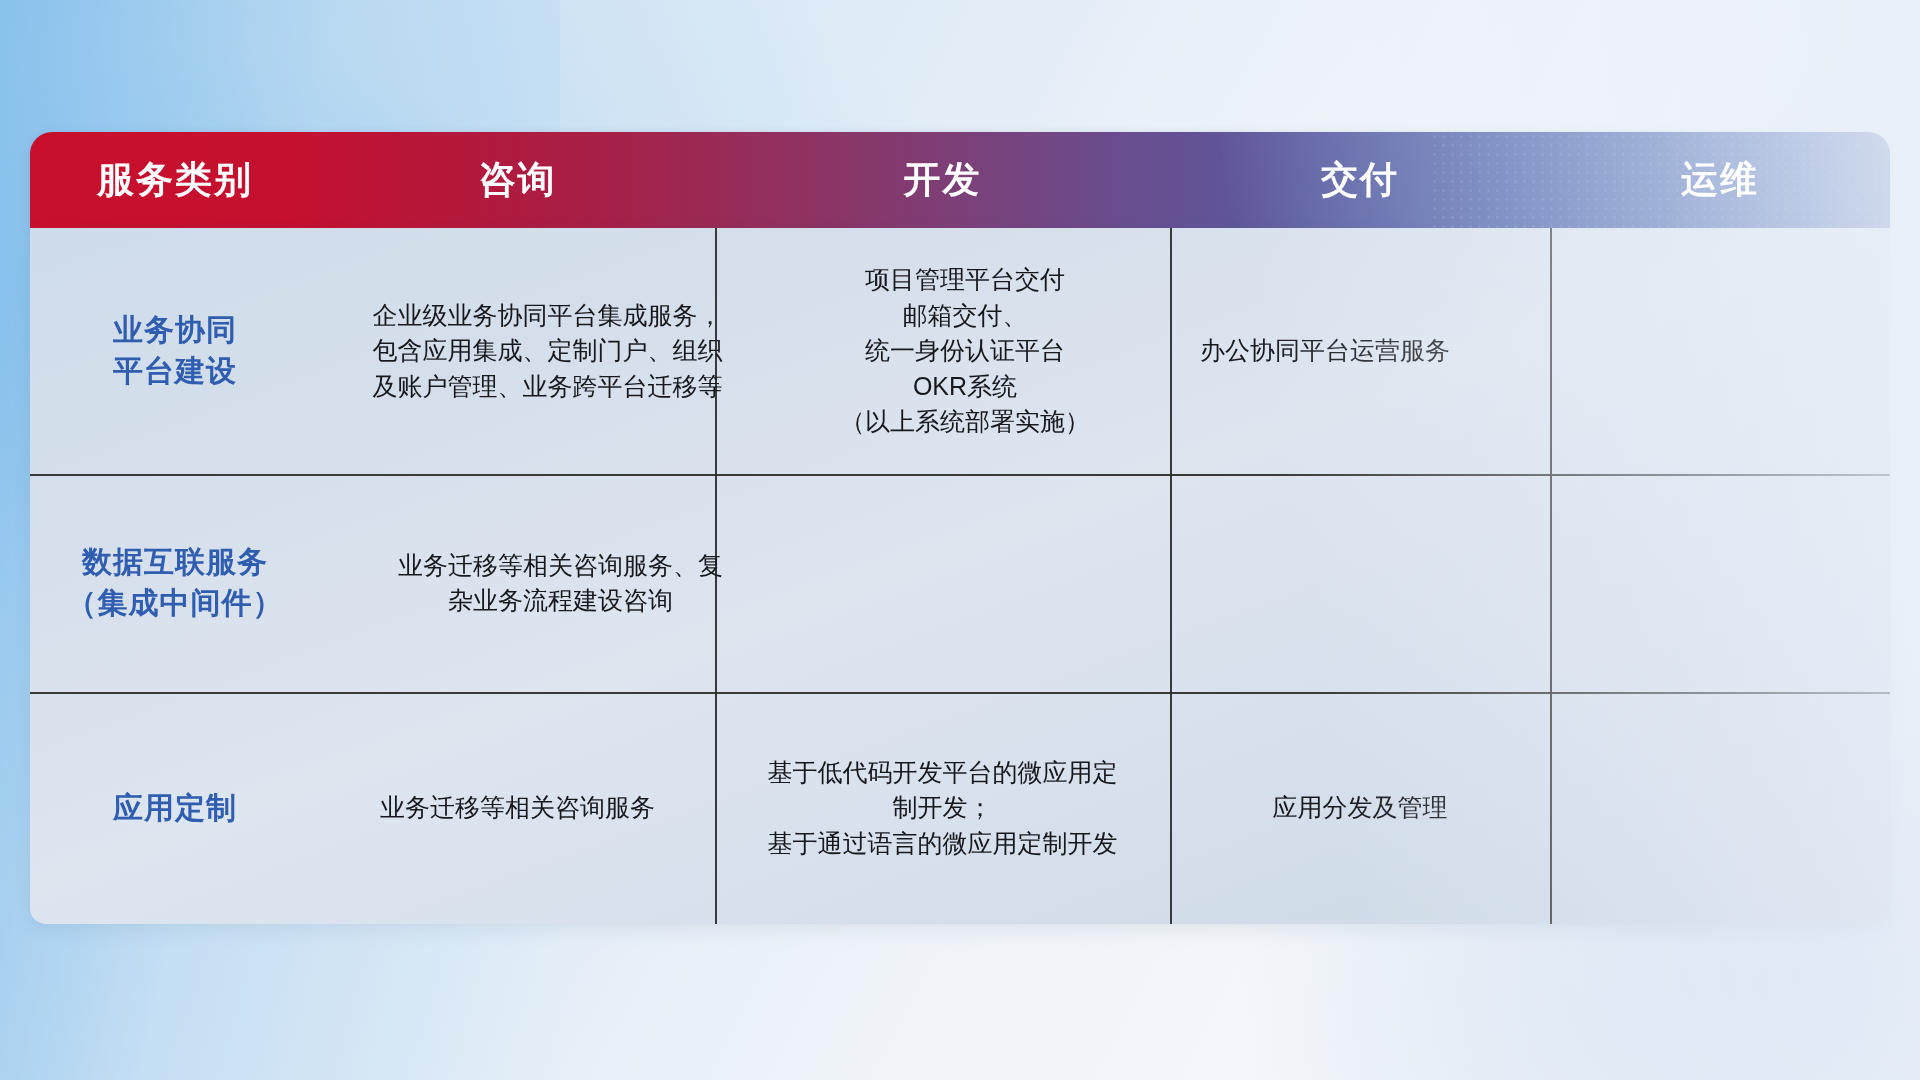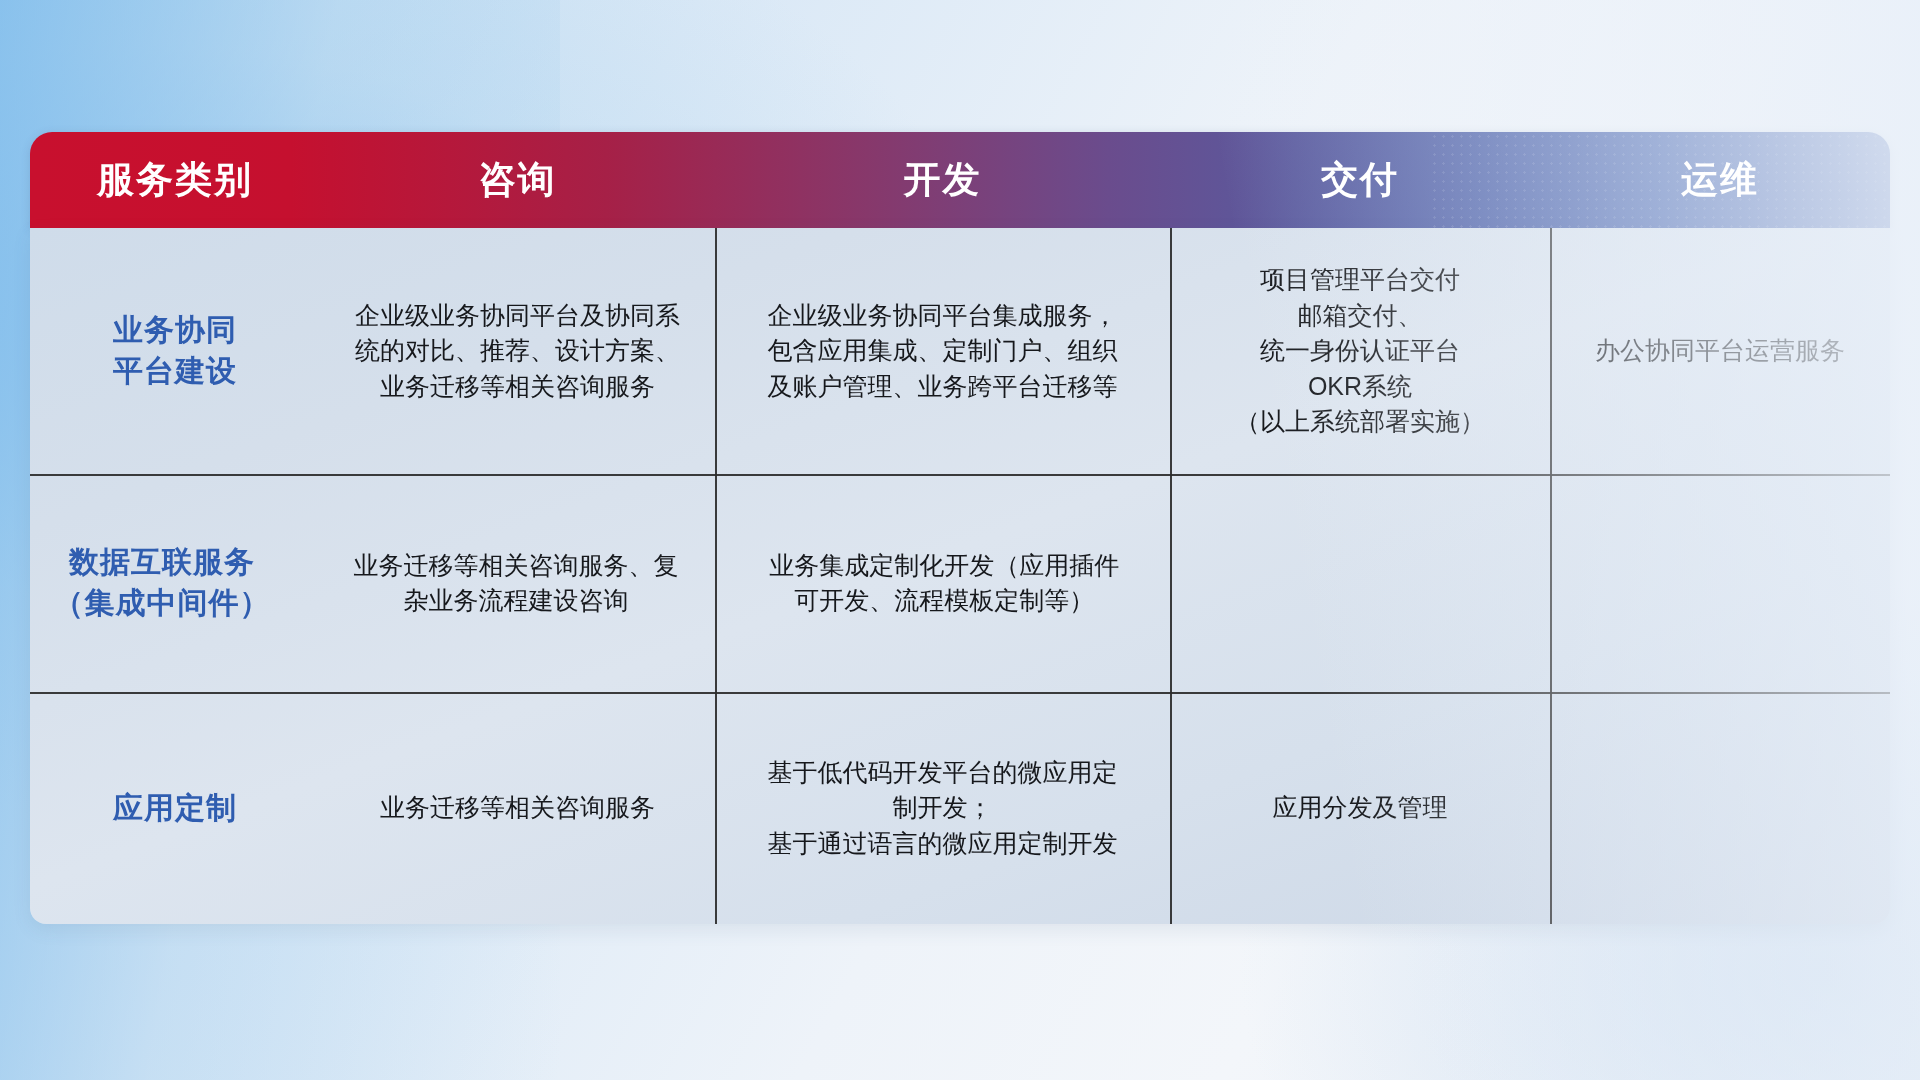--- a/index.html
+++ b/index.html
@@ -176,43 +176,38 @@
 
     <div class="table-body">
 
       <span class="vrule v1"></span>
       <span class="vrule v2"></span>
       <span class="vrule v3"></span>
 
       <div class="trow r1">
         <div class="td label c0">业务协同
 平台建设</div>
-        <div class="td c1">企业级业务协同平台及协同系
-统的对比、推荐、设计方案、
-业务迁移等相关咨询服务</div>
         <div class="td c2">企业级业务协同平台集成服务，
 包含应用集成、定制门户、组织
 及账户管理、业务跨平台迁移等</div>
         <div class="td c3">项目管理平台交付
 邮箱交付、
 统一身份认证平台
 OKR系统
 （以上系统部署实施）</div>
         <div class="td c4">办公协同平台运营服务</div>
       </div>
 
       <div class="row-sep" style="top:246px"></div>
 
       <div class="trow r2">
         <div class="td label c0">数据互联服务
 （集成中间件）</div>
         <div class="td c1">业务迁移等相关咨询服务、复
 杂业务流程建设咨询</div>
-        <div class="td c2">业务集成定制化开发（应用插件
-可开发、流程模板定制等）</div>
         <div class="td c3"></div>
         <div class="td c4"></div>
       </div>
 
       <div class="row-sep" style="top:464px"></div>
 
       <div class="trow r3">
         <div class="td label c0">应用定制</div>
         <div class="td c1">业务迁移等相关咨询服务</div>
         <div class="td c2">基于低代码开发平台的微应用定

